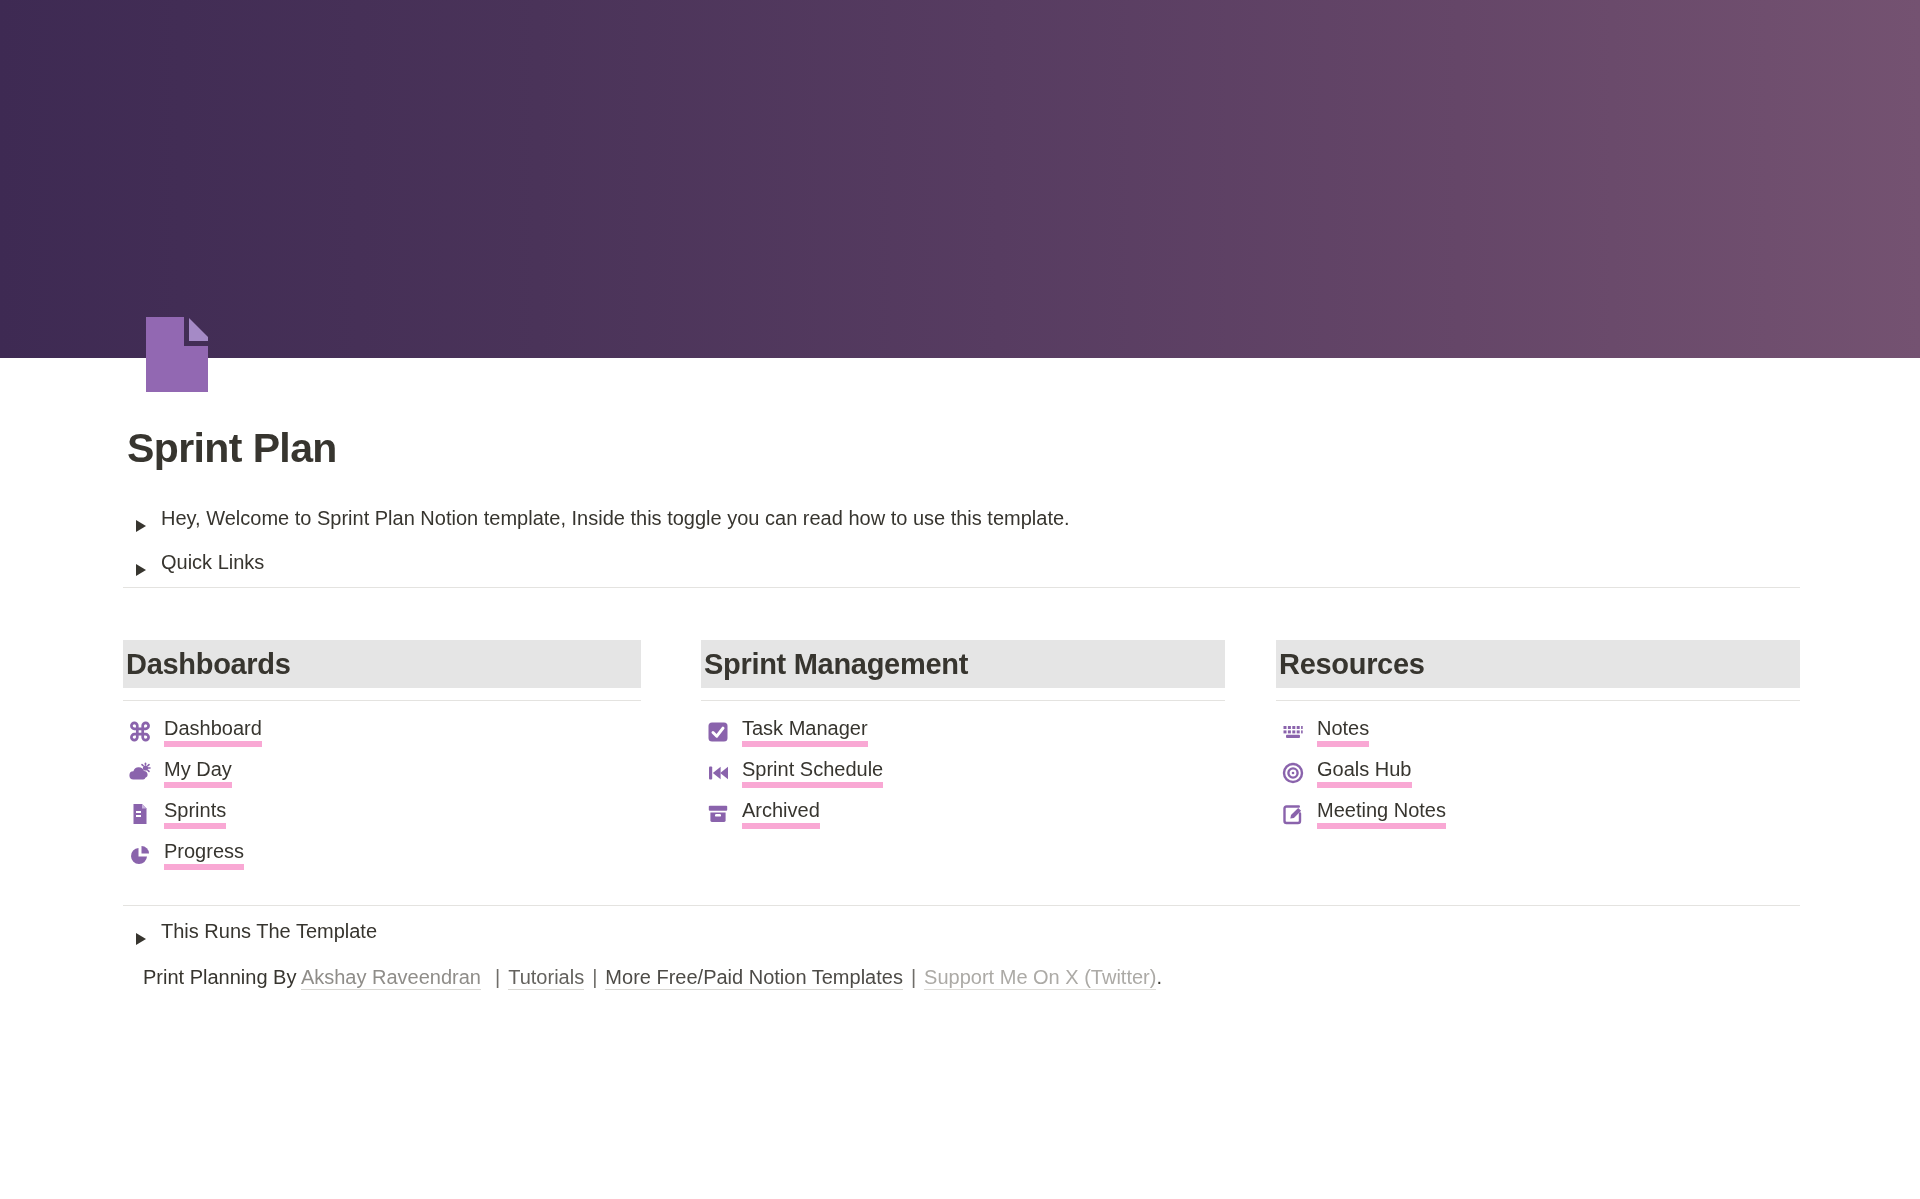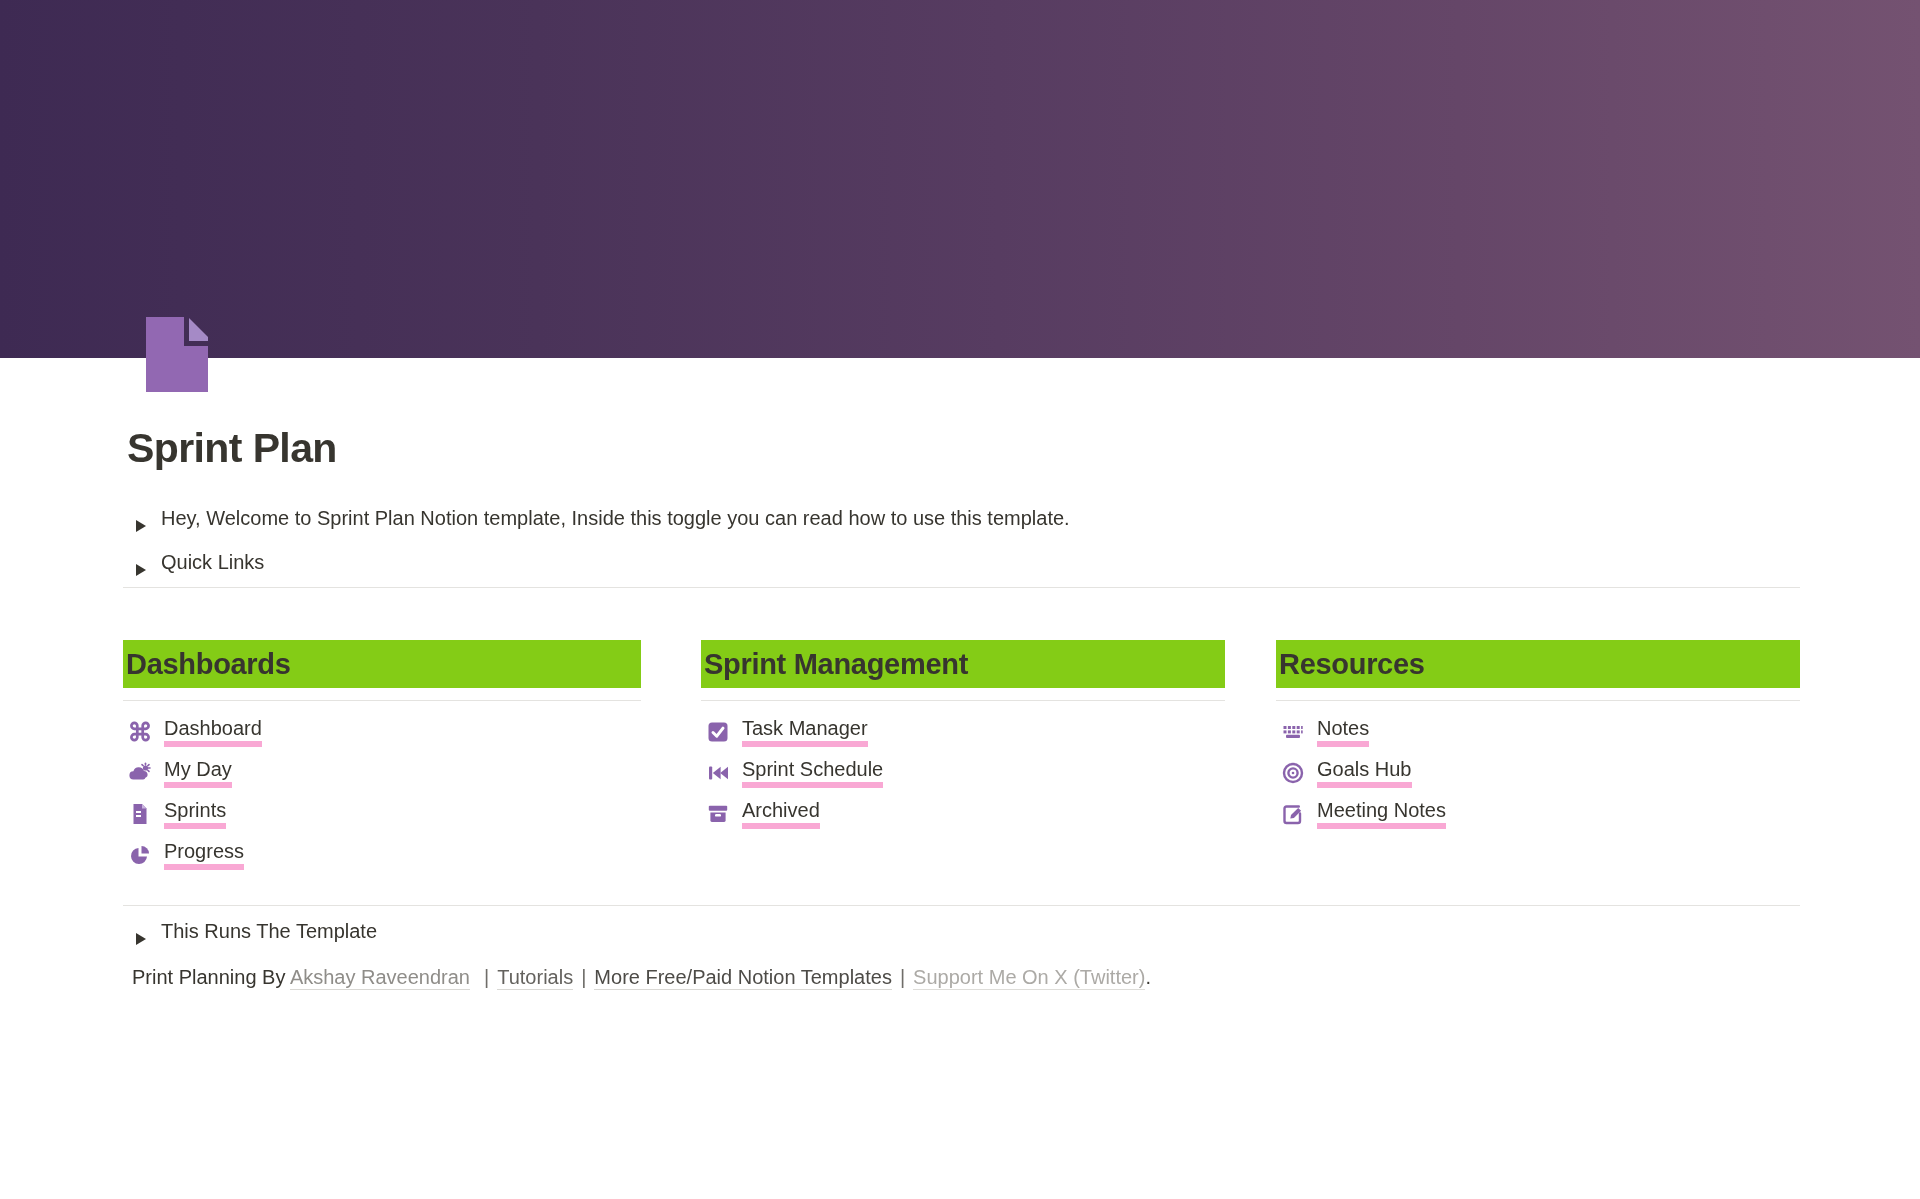--- a/index.html
+++ b/index.html
@@ -26,33 +26,33 @@
   .tg-runs { top:916px; }
   .divider { position:absolute; left:0; width:1677px; height:1px; background:#E4E3E0; }
   .div-1 { top:587px; }
   .div-2 { top:905px; }
   .columns { position:absolute; left:0; top:640px; width:1677px; display:flex; }
   .col { flex:0 0 auto; }
   .col-1 { width:518px; margin-right:60px; }
   .col-2 { width:524px; margin-right:51px; }
   .col-3 { width:524px; }
   .col-header {
-    height:48px; background:#84cc16; display:flex; align-items:center;
+    height:48px; background:#e5e5e5; display:flex; align-items:center;
     padding-left:3px; font-size:29px; font-weight:700; color:#37352F; letter-spacing:-0.3px;
   }
   .col-divider { margin-top:12px; height:1px; background:#E4E3E0; }
   .link-list { margin-top:10px; }
   .link-item { display:flex; align-items:center; height:41px; padding-left:6px; cursor:pointer; }
   .link-item .ico { width:22px; height:22px; flex:0 0 22px; margin-right:13px; display:flex; align-items:center; justify-content:center; }
   .link-item .cmd-glyph { font-size:25px; font-weight:700; color:#8A63AC; line-height:22px; }
   .link-item .label {
     font-size:20px; color:#37352F; line-height:24px;
     border-bottom:6px solid #f9a8d4; padding-bottom:1px;
   }
-  .footer { position:absolute; left:9px; top:962px; font-size:20px; line-height:31px; white-space:nowrap; }
+  .footer { position:absolute; left:20px; top:962px; font-size:20px; line-height:31px; white-space:nowrap; }
   .footer .plain { color:#37352F; }
   .footer .sep { color:#6F6D69; padding:0 8px; }
   .footer .sep-first { padding-left:14px; }
   .footer a { text-decoration:none; cursor:pointer; }
   .footer .lnk { border-bottom:1px solid #D9D8D4; padding-bottom:1px; }
   .footer .g1 { color:#8F8D89; }
   .footer .g2 { color:#64625E; }
   .footer .g3 { color:#4D4B47; }
   .footer .g4 { color:#ACAAA6; border-bottom-color:#DEDDD9; }
 </style>

